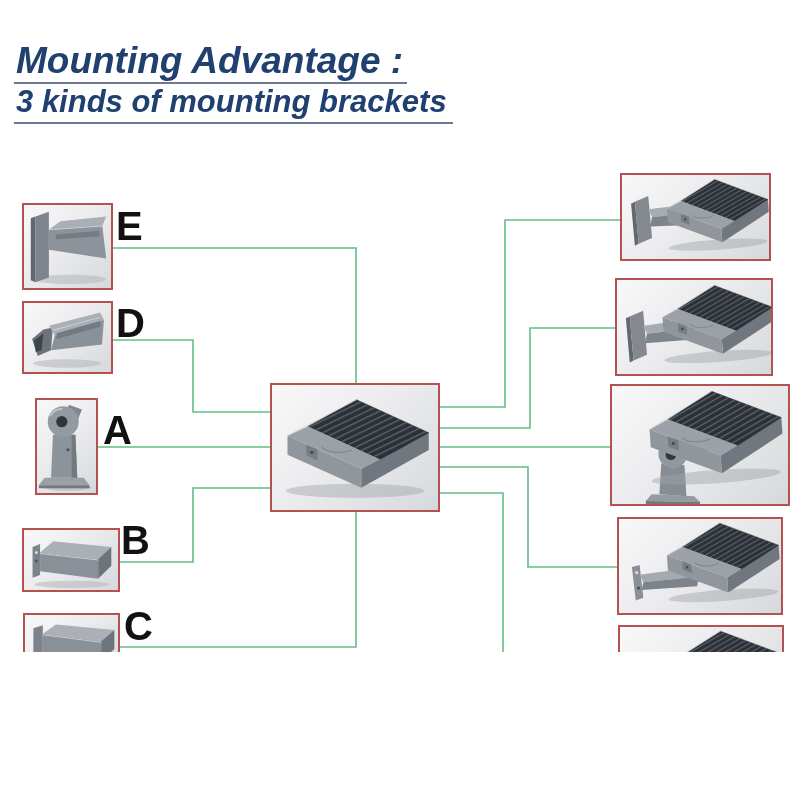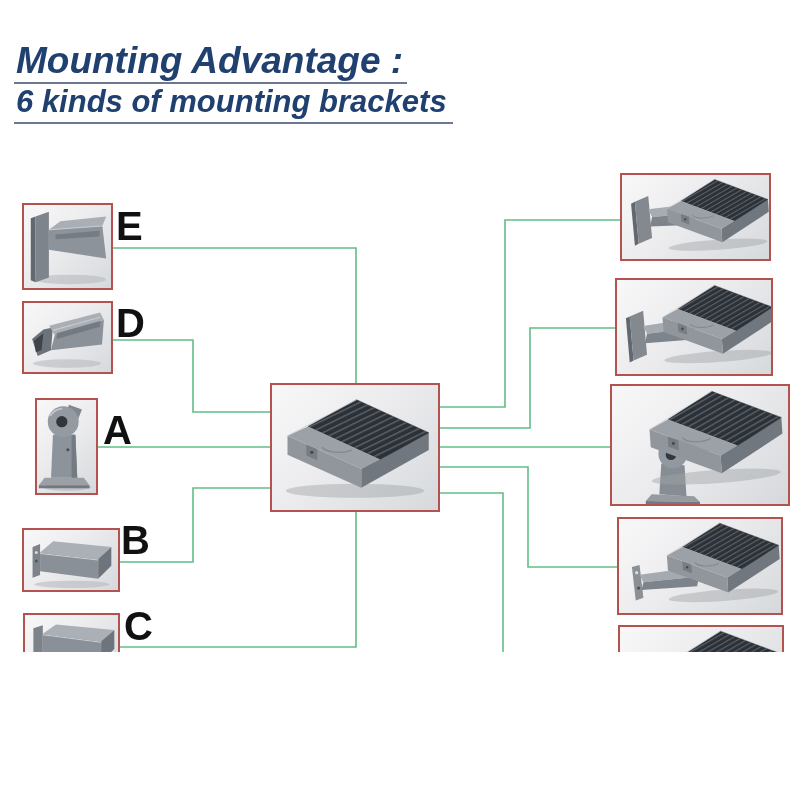--- a/index.html
+++ b/index.html
@@ -62,21 +62,21 @@
         <path d="M58,76 a22,9 0 0 0 38,4" stroke="#81888e" stroke-width="1.6" fill="none"></path>
         <polygon points="38,73 52,79 52,93 38,87" fill="#777d84"></polygon>
         <circle cx="45" cy="83" r="2.1" fill="#44484d"></circle>
         <line x1="14" y1="62" x2="102" y2="16" stroke="#c6cbd0" stroke-width="1"></line>
       </symbol>
     </defs>
   </svg>
 
   <header class="title-block">
     <div class="t1">Mounting Advantage :</div>
-    <div class="t2">6 kinds of mounting brackets</div>
+    <div class="t2">3 kinds of mounting brackets</div>
   </header>
 
   <svg class="connectors">
     <polyline points="113,248 356,248 356,383"></polyline>
     <polyline points="113,340 193,340 193,412 270,412"></polyline>
     <polyline points="98,447 270,447"></polyline>
     <polyline points="120,562 193,562 193,488 270,488"></polyline>
     <polyline points="120,647 356,647 356,512"></polyline>
     <polyline points="440,407 505,407 505,220 620,220"></polyline>
     <polyline points="440,428 530,428 530,328 615,328"></polyline>

